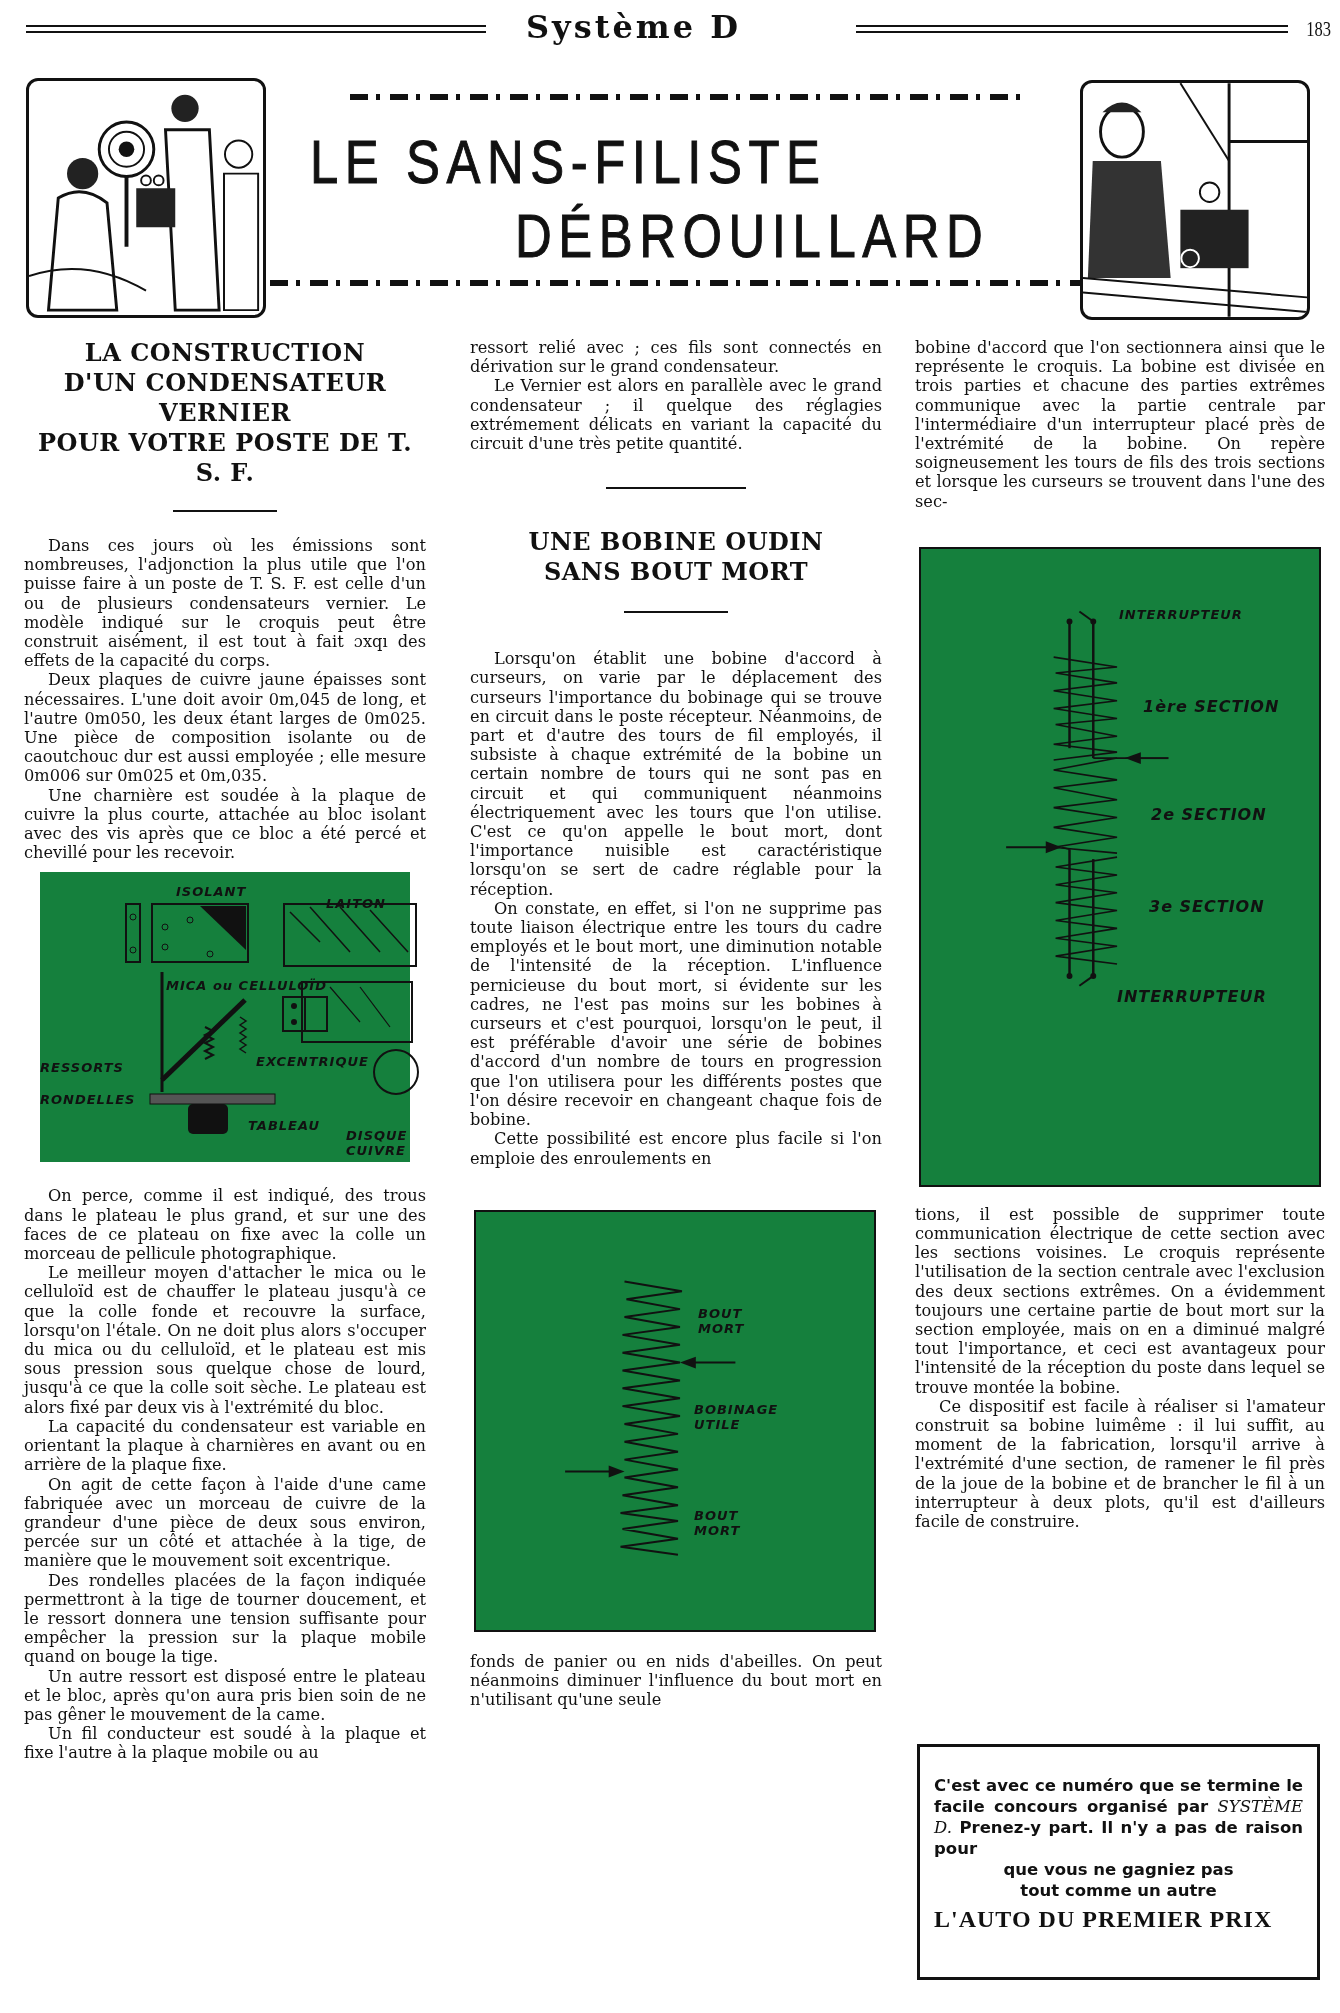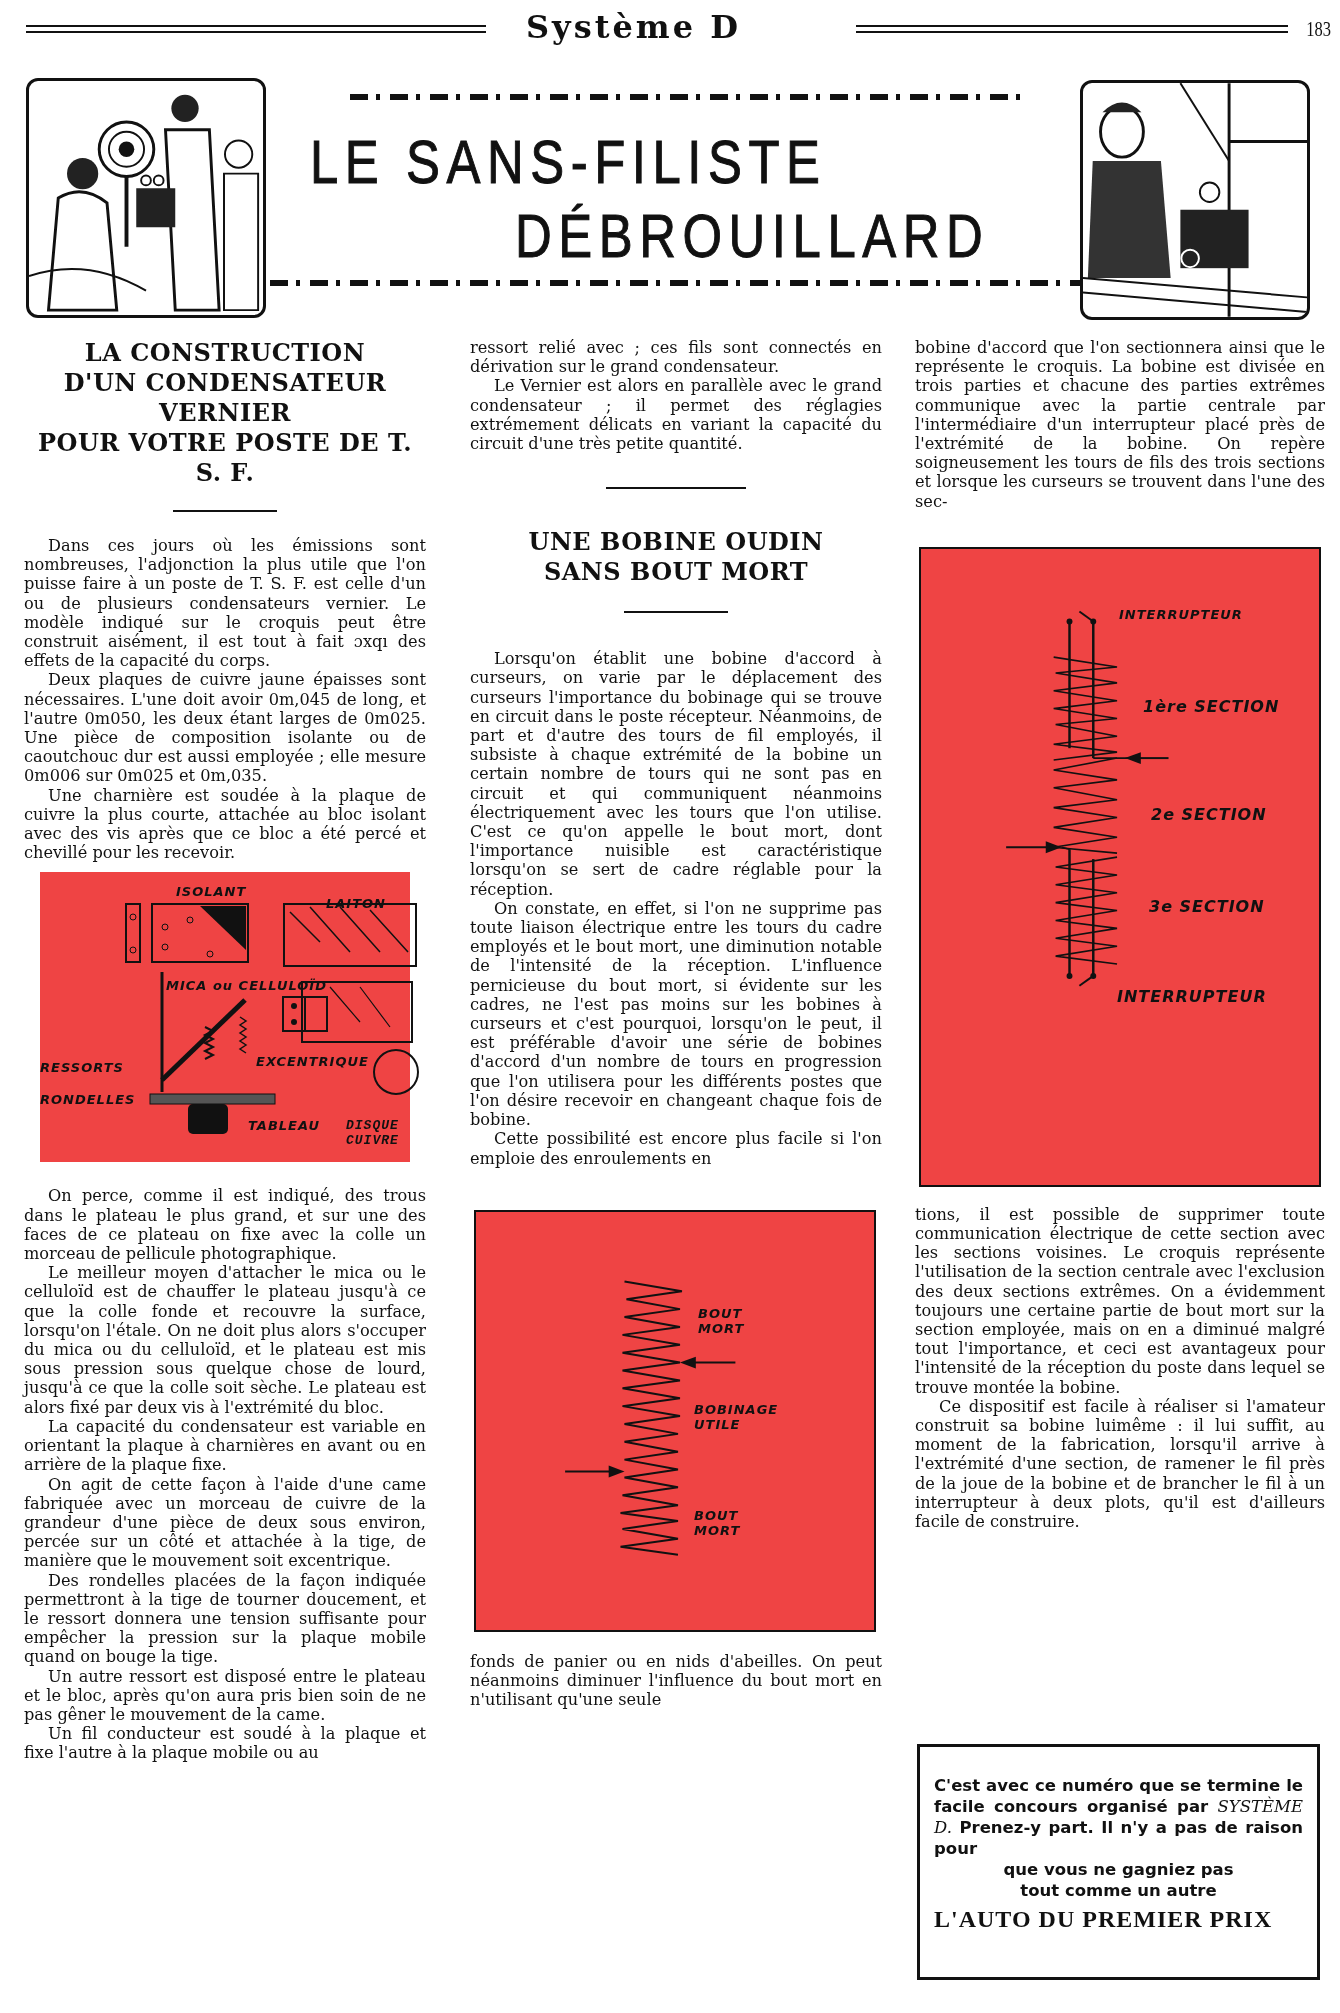--- a/index.html
+++ b/index.html
@@ -30,21 +30,21 @@
   .col { position: absolute; font-size: 16.2px; line-height: 19.2px; text-align: justify; }
   .col-1 { left: 24px; top: 338px; width: 402px; }
   .col-2 { left: 470px; top: 338px; width: 412px; }
   .col-3 { left: 915px; top: 338px; width: 410px; }
   .col p { text-indent: 24px; }
   .col p.noindent { text-indent: 0; }
 
   .headline { font-family: "DejaVu Serif", serif; font-weight: bold; font-size: 24px; line-height: 30px; text-align: center; letter-spacing: 0.5px; }
   .short-rule { width: 104px; height: 2px; background: #111; margin: 22px auto 24px; }
 
-  .figure { border: 2px solid #111; background: #ef4444; position: relative; }
+  .figure { border: 2px solid #111; background: #15803d; position: relative; }
   .fig-label { position: absolute; font-family: "DejaVu Sans", sans-serif; font-style: italic; font-weight: bold; font-size: 13px; letter-spacing: 1px; line-height: 15px; }
   .fig-label-lg { font-size: 16px; }
 
   .notice { position: absolute; left: 917px; top: 1744px; width: 403px; height: 236px; border: 3px solid #111; padding: 28px 14px; text-align: justify; font-family: "DejaVu Sans", sans-serif; font-weight: bold; font-size: 16.5px; line-height: 21px; }
   .notice .center { text-align: center; }
   .notice .prize { font-family: "Liberation Serif", serif; font-size: 24px; margin-top: 8px; letter-spacing: 1px; }
   .notice em { font-family: "DejaVu Serif", serif; font-style: italic; font-weight: normal; }
 </style>
 </head>
 <body>
@@ -133,35 +133,35 @@
       <rect x="148" y="232" width="40" height="30" rx="5" fill="#111"></rect>
       <circle cx="356" cy="200" r="22" fill="none" stroke="#111" stroke-width="2"></circle>
     </svg>
     <div class="fig-label" style="left:136px;top:12px;">ISOLANT</div>
     <div class="fig-label" style="left:286px;top:24px;">LAITON</div>
     <div class="fig-label" style="left:126px;top:106px;">MICA ou CELLULOÏD</div>
     <div class="fig-label" style="left:0;top:188px;">RESSORTS</div>
     <div class="fig-label" style="left:216px;top:182px;">EXCENTRIQUE</div>
     <div class="fig-label" style="left:0;top:220px;">RONDELLES</div>
     <div class="fig-label" style="left:208px;top:246px;">TABLEAU</div>
-    <div class="fig-label" style="left:306px;top:246px;font-family:Liberation Mono, monospace;">DISQUE CUIVRE</div>
+    <div class="fig-label" style="left:306px;top:256px;">DISQUE CUIVRE</div>
   </div>
 
   <p>On perce, comme il est indiqué, des trous dans le plateau le plus grand, et sur une des faces de ce plateau on fixe avec la colle un morceau de pellicule photographique.</p>
   <p>Le meilleur moyen d'attacher le mica ou le celluloïd est de chauffer le plateau jusqu'à ce que la colle fonde et recouvre la surface, lorsqu'on l'étale. On ne doit plus alors s'occuper du mica ou du celluloïd, et le plateau est mis sous pression sous quelque chose de lourd, jusqu'à ce que la colle soit sèche. Le plateau est alors fixé par deux vis à l'extrémité du bloc.</p>
   <p>La capacité du condensateur est variable en orientant la plaque à charnières en avant ou en arrière de la plaque fixe.</p>
   <p>On agit de cette façon à l'aide d'une came fabriquée avec un morceau de cuivre de la grandeur d'une pièce de deux sous environ, percée sur un côté et attachée à la tige, de manière que le mouvement soit excentrique.</p>
   <p>Des rondelles placées de la façon indiquée permettront à la tige de tourner doucement, et le ressort donnera une tension suffisante pour empêcher la pression sur la plaque mobile quand on bouge la tige.</p>
   <p>Un autre ressort est disposé entre le plateau et le bloc, après qu'on aura pris bien soin de ne pas gêner le mouvement de la came.</p>
   <p>Un fil conducteur est soudé à la plaque et fixe l'autre à la plaque mobile ou au</p>
 </div>
 
 <div class="col col-2">
   <p class="noindent">ressort relié avec ; ces fils sont connectés en dérivation sur le grand condensateur.</p>
-  <p>Le Vernier est alors en parallèle avec le grand condensateur ; il permet des réglagies extrémement délicats en variant la capacité du circuit d'une très petite quantité.</p>
+  <p>Le Vernier est alors en parallèle avec le grand condensateur ; il quelque des réglagies extrémement délicats en variant la capacité du circuit d'une très petite quantité.</p>
   <div class="short-rule" style="margin:34px auto 38px;width:140px;"></div>
   <div class="headline">
     <div>UNE BOBINE OUDIN</div>
     <div>SANS BOUT MORT</div>
   </div>
   <div class="short-rule" style="margin:24px auto 36px;"></div>
   <p>Lorsqu'on établit une bobine d'accord à curseurs, on varie par le déplacement des curseurs l'importance du bobinage qui se trouve en circuit dans le poste récepteur. Néanmoins, de part et d'autre des tours de fil employés, il subsiste à chaque extrémité de la bobine un certain nombre de tours qui ne sont pas en circuit et qui communiquent néanmoins électriquement avec les tours que l'on utilise. C'est ce qu'on appelle le bout mort, dont l'importance nuisible est caractéristique lorsqu'on se sert de cadre réglable pour la réception.</p>
   <p>On constate, en effet, si l'on ne supprime pas toute liaison électrique entre les tours du cadre employés et le bout mort, une diminution notable de l'intensité de la réception. L'influence pernicieuse du bout mort, si évidente sur les cadres, ne l'est pas moins sur les bobines à curseurs et c'est pourquoi, lorsqu'on le peut, il est préférable d'avoir une série de bobines d'accord d'un nombre de tours en progression que l'on utilisera pour les différents postes que l'on désire recevoir en changeant chaque fois de bobine.</p>
   <p>Cette possibilité est encore plus facile si l'on emploie des enroulements en</p>
 

